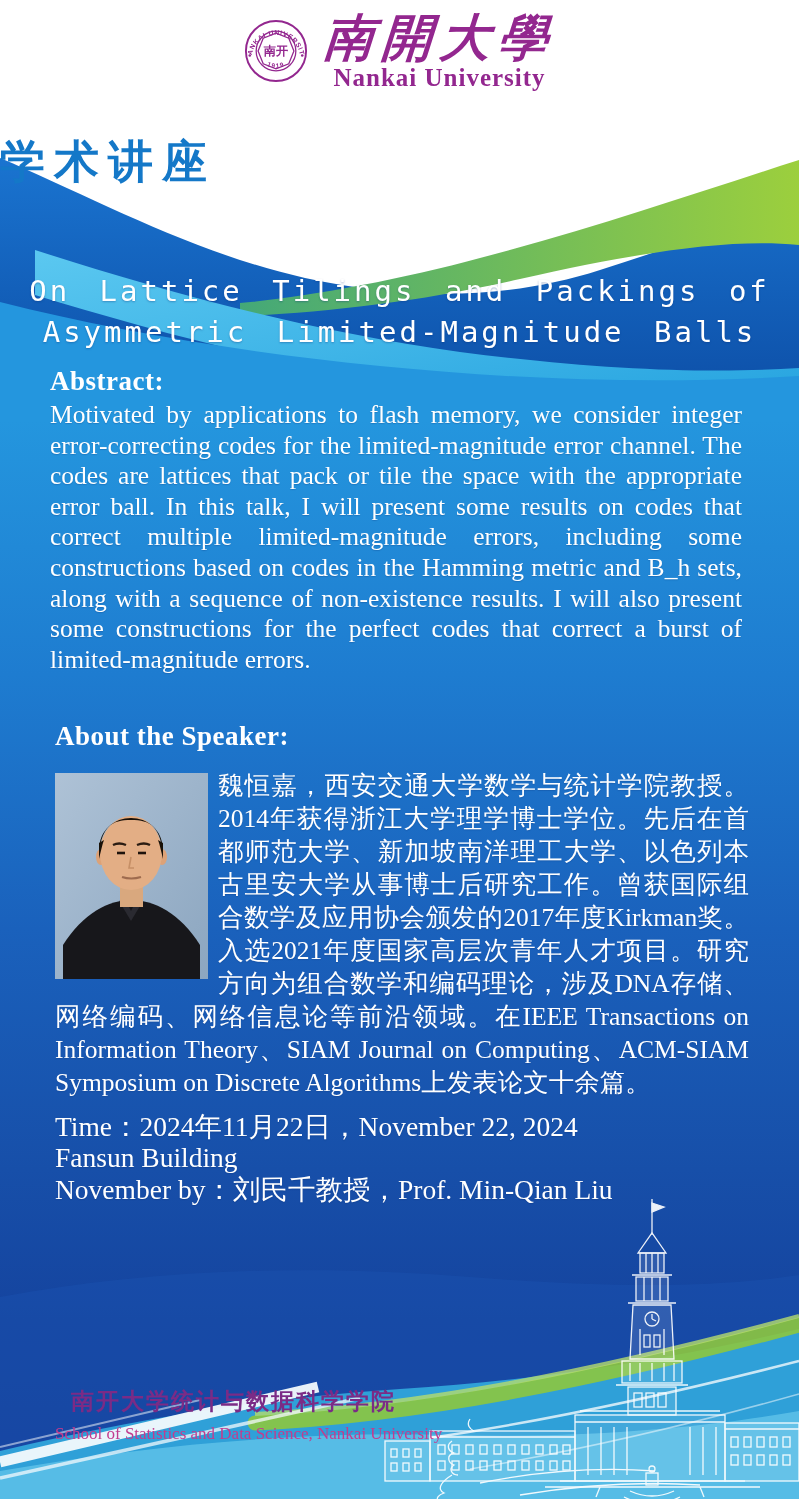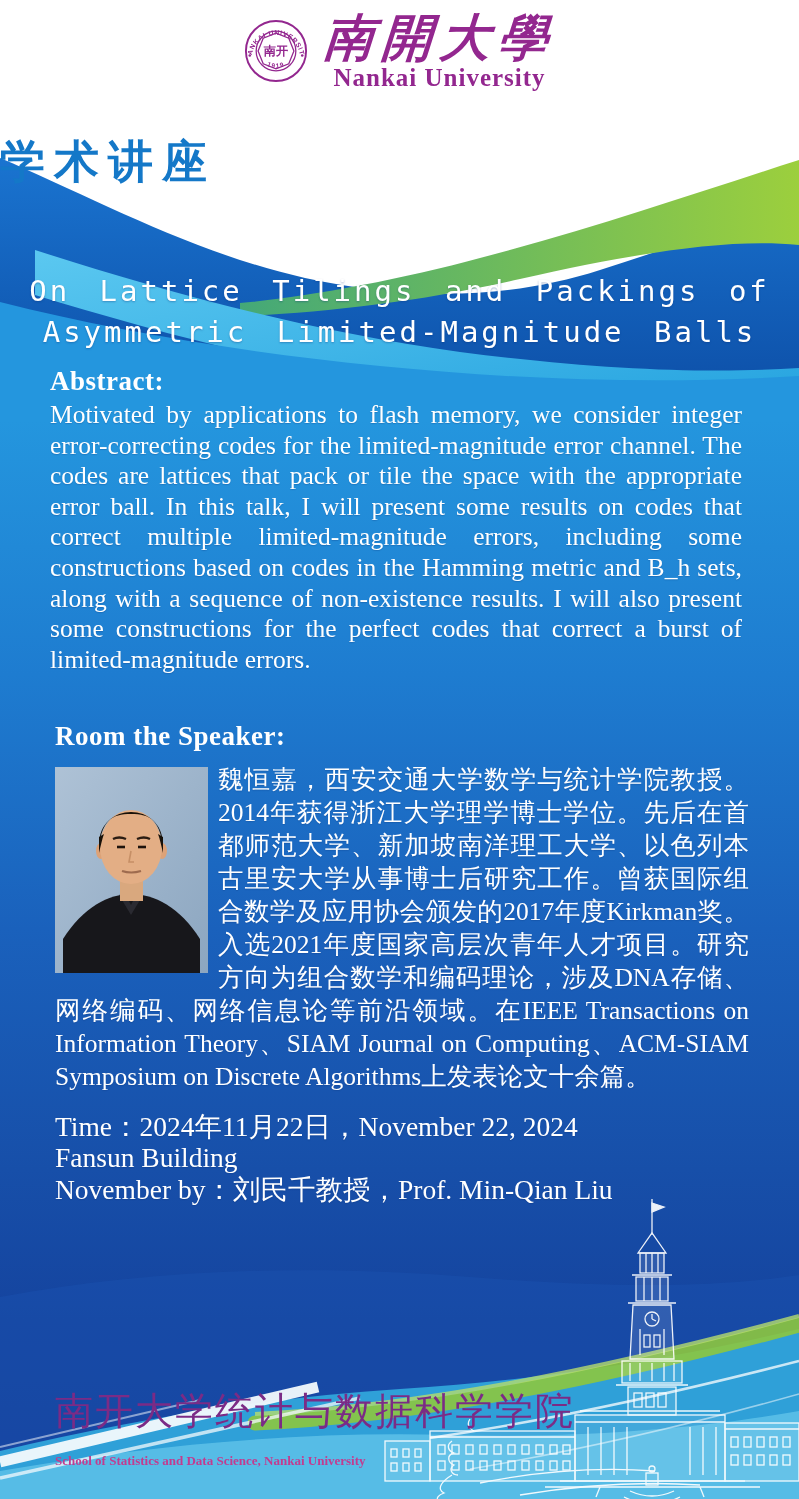--- a/index.html
+++ b/index.html
@@ -18,26 +18,26 @@
   .banner{position:absolute;top:132px;left:0;right:0;z-index:4;text-align:left;
     font-family:"Liberation Sans","DejaVu Sans",sans-serif;font-weight:900;font-size:45px;color:#1478C8;letter-spacing:9px;}
   .talk-title{position:absolute;top:271px;left:0;right:0;z-index:4;text-align:center;color:#fff;
     font-family:"DejaVu Sans Mono",monospace;font-size:29px;line-height:41px;letter-spacing:3px;word-spacing:9px;
     text-shadow:0 1px 2px rgba(10,50,120,.35);}
   .section{position:absolute;z-index:4;color:#fff;}
   .sec-h{font-size:27px;font-weight:bold;letter-spacing:.5px;}
   .abstract{top:366px;left:50px;width:692px;}
   .abstract p{margin:3px 0 0 0;font-size:25.5px;line-height:30.6px;text-align:justify;text-shadow:0 1px 1px rgba(10,50,120,.25);}
   .speaker{top:721px;left:55px;width:694px;}
-  .bio{margin-top:11px;font-size:25.5px;line-height:33px;text-align:justify;text-shadow:0 1px 1px rgba(10,50,120,.25);}
+  .bio{margin-top:17px;font-size:25.5px;line-height:33px;text-align:justify;text-shadow:0 1px 1px rgba(10,50,120,.25);}
   .photo{float:left;width:153px;height:206px;margin:4px 10px 4px 0;}
   .details{top:1111px;left:55px;width:700px;font-size:27.5px;line-height:31.4px;text-shadow:0 1px 1px rgba(10,50,120,.3);}
   .school{position:absolute;left:55px;top:1386px;z-index:5;}
-  .school .cn{font-size:38px;font-weight:normal;color:#7B2B86;letter-spacing:2px;}
-  .school .en{font-size:13px;font-weight:bold;color:#C23C8F;margin-top:16px;}
+  .school .cn{font-size:23px;font-weight:bold;color:#7B2B86;letter-spacing:2px;margin-left:16px;}
+  .school .en{font-size:17px;font-weight:normal;color:#C23C8F;margin-top:7px;}
 </style>
 </head>
 <body>
 
 <div class="poster">
 
   <svg class="layer top-waves" viewBox="0 0 799 420" preserveAspectRatio="none">
     <defs>
       <linearGradient id="gDark" x1="0" y1="0" x2="0" y2="1">
         <stop offset="0" stop-color="#1A74D0"></stop>
@@ -90,21 +90,21 @@
     <div>On Lattice Tilings and Packings of</div>
     <div>Asymmetric Limited-Magnitude Balls</div>
   </div>
 
   <div class="section abstract">
     <div class="sec-h">Abstract:</div>
     <p>Motivated by applications to flash memory, we consider integer error-correcting codes for the limited-magnitude error channel. The codes are lattices that pack or tile the space with the appropriate error ball. In this talk, I will present some results on codes that correct multiple limited-magnitude errors, including some constructions based on codes in the Hamming metric and B_h sets, along with a sequence of non-existence results. I will also present some constructions for the perfect codes that correct a burst of limited-magnitude errors.</p>
   </div>
 
   <div class="section speaker">
-    <div class="sec-h">Room the Speaker:</div>
+    <div class="sec-h">About the Speaker:</div>
     <div class="bio">
       <span class="photo">
         <svg width="153" height="206" viewBox="0 0 153 206">
           <defs>
             <linearGradient id="gPh" x1="0" y1="0" x2="1" y2="1">
               <stop offset="0" stop-color="#AEC2D6"></stop>
                 <stop offset="1" stop-color="#8CA6C0"></stop>
             </linearGradient>
           </defs>
           <rect width="153" height="206" fill="url(#gPh)"></rect>

